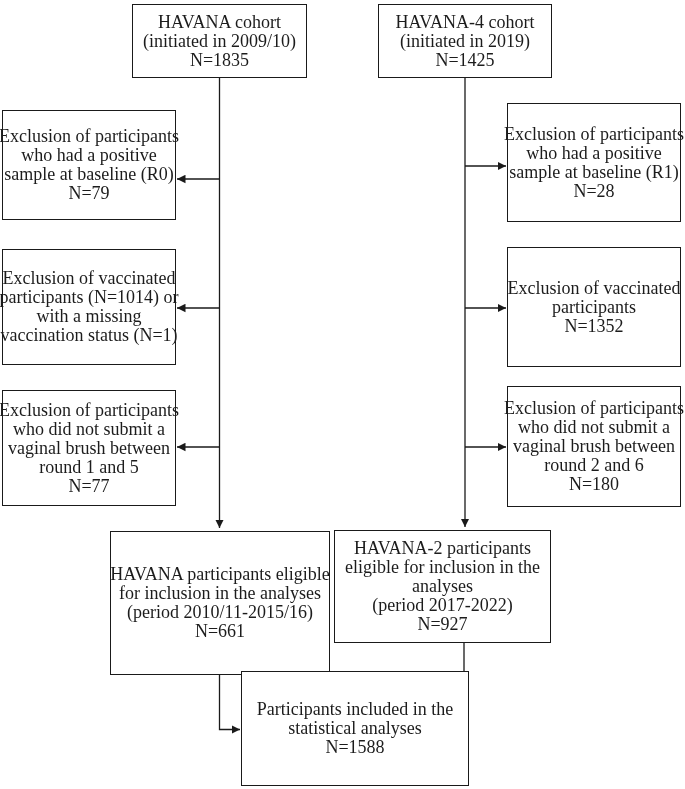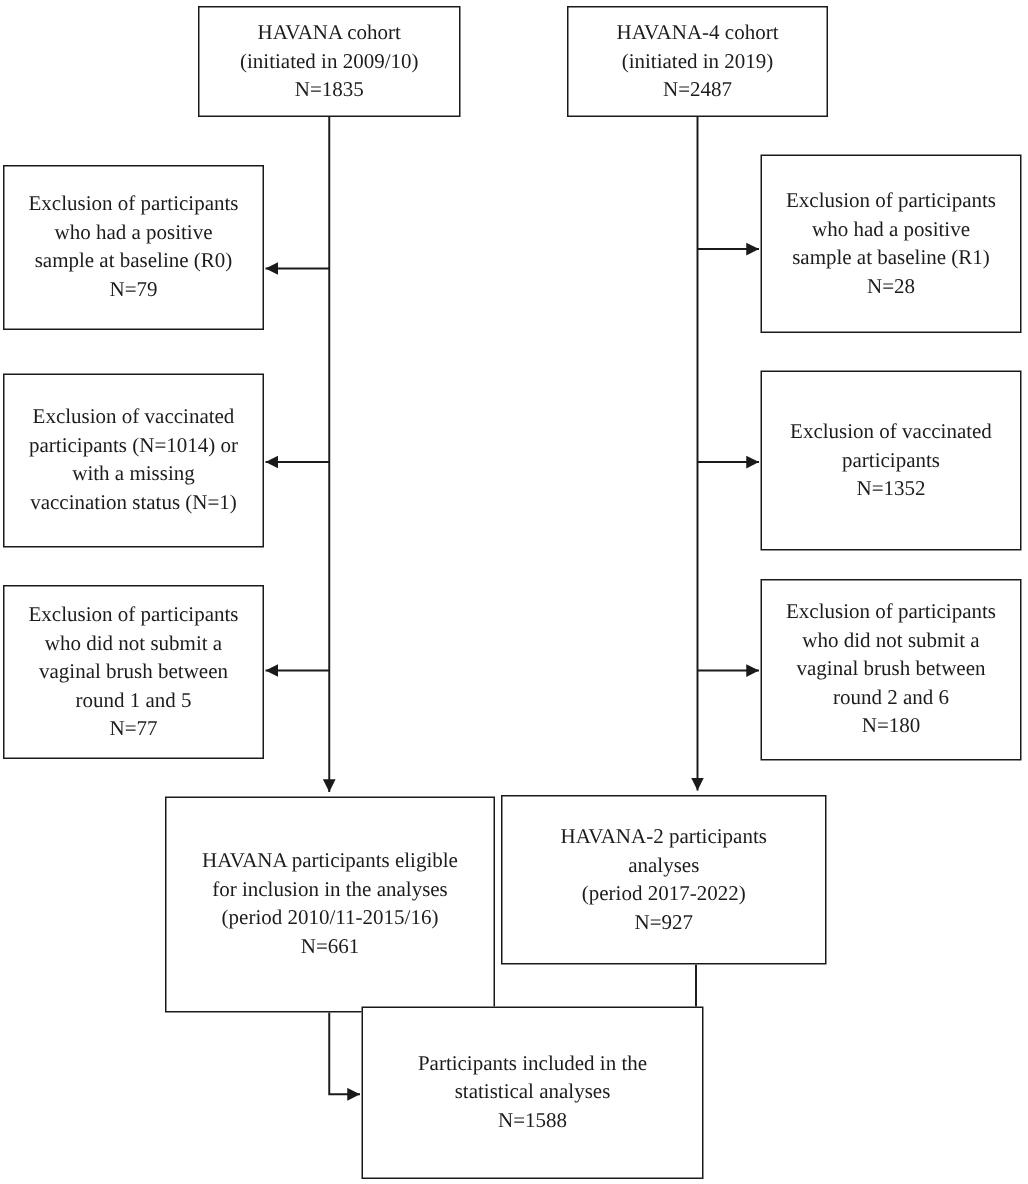--- a/index.html
+++ b/index.html
@@ -26,21 +26,21 @@
   .box {
     position: absolute;
     box-sizing: border-box;
     border: 1.5px solid #1a1a1a;
     background: #ffffff;
     display: flex;
     flex-direction: column;
     justify-content: center;
     align-items: center;
     text-align: center;
-    font-size: 14px;
+    font-size: 18px;
     line-height: 19px;
     padding: 2px;
   }
   .bl {
     white-space: nowrap;
   }
 </style>
 </head>
 <body>
 
@@ -70,21 +70,21 @@
 
   <div class="box" style="left:132px;top:4px;width:175px;height:74px">
     <div class="bl">HAVANA cohort</div>
     <div class="bl">(initiated in 2009/10)</div>
     <div class="bl">N=1835</div>
   </div>
 
   <div class="box" style="left:378px;top:4px;width:174px;height:74px">
     <div class="bl">HAVANA-4 cohort</div>
     <div class="bl">(initiated in 2019)</div>
-    <div class="bl">N=2487</div>
+    <div class="bl">N=1425</div>
   </div>
 
   <div class="box" style="left:2px;top:110px;width:174px;height:110px">
     <div class="bl">Exclusion of participants</div>
     <div class="bl">who had a positive</div>
     <div class="bl">sample at baseline (R0)</div>
     <div class="bl">N=79</div>
   </div>
 
   <div class="box" style="left:2px;top:249px;width:174px;height:116px">
@@ -125,20 +125,21 @@
 
   <div class="box" style="left:110px;top:531px;width:220px;height:144px">
     <div class="bl">HAVANA participants eligible</div>
     <div class="bl">for inclusion in the analyses</div>
     <div class="bl">(period 2010/11-2015/16)</div>
     <div class="bl">N=661</div>
   </div>
 
   <div class="box" style="left:334px;top:530px;width:217px;height:113px">
     <div class="bl">HAVANA-2 participants</div>
+    <div class="bl">eligible for inclusion in the</div>
     <div class="bl">analyses</div>
     <div class="bl">(period 2017-2022)</div>
     <div class="bl">N=927</div>
   </div>
 
   <div class="box" style="left:241px;top:671px;width:228px;height:115px">
     <div class="bl">Participants included in the</div>
     <div class="bl">statistical analyses</div>
     <div class="bl">N=1588</div>
   </div>

